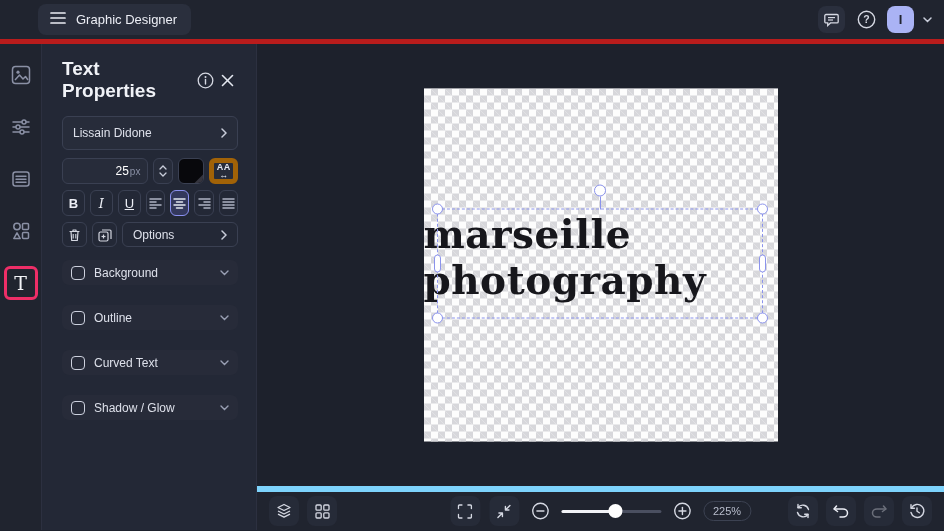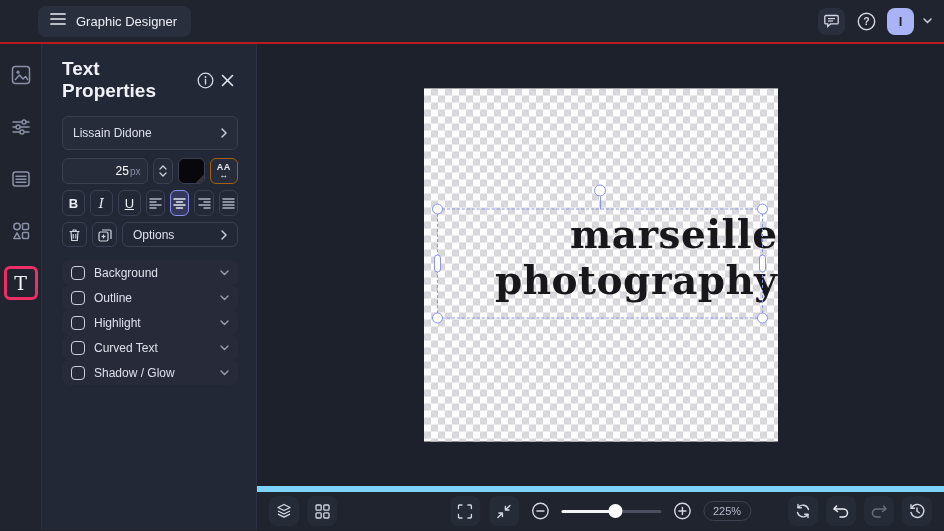--- a/index.html
+++ b/index.html
@@ -1,20 +1,20 @@
 <!DOCTYPE html>
 <html><head>
 <meta charset="utf-8">
 <style>
   * { margin:0; padding:0; box-sizing:border-box; }
   html,body { width:944px; height:531px; overflow:hidden; }
   body { font-family:"Liberation Sans", sans-serif; background:#1d212c; color:#e8eaf2; }
 
   
-  .topbar { height:44px; background:#20242f; border-bottom:2px solid #b91c1c;
+  .topbar { height:44px; background:#20242f; border-bottom:5px solid #b91c1c;
             display:flex; align-items:center; padding:0 12px; position:relative; }
   .app-chip { display:flex; align-items:center; gap:10px; background:#2a2f3d;
               border-radius:8px; height:31px; padding:0 14px 0 12px; margin-left:26px; cursor:pointer; }
   .app-chip span.title { font-size:13px; color:#eceef5; }
   .topbar-center { position:absolute; left:50%; transform:translateX(-50%);
                    display:flex; gap:14px; }
   .tb-btn { display:flex; align-items:center; gap:8px; background:#2a2f3d; border:none;
             color:#eceef5; font-size:13px; font-family:inherit; border-radius:8px;
             height:30px; padding:0 12px; cursor:pointer; }
   .topbar-right { margin-left:auto; display:flex; align-items:center; gap:9px; }
@@ -48,59 +48,59 @@
   .size-input { width:88px; height:26px; background:#272c3a; border:1px solid #3a4052; border-radius:6px;
                 display:flex; align-items:center; justify-content:flex-end; padding:0 7px; cursor:text; }
   .size-input .val { font-size:12px; color:#fff; }
   .size-input .unit { font-size:10px; color:#8a90a5; margin-left:1px; }
   .stepper { width:20px; height:26px; background:#272c3a; border:1px solid #3a4052; border-radius:6px;
              display:flex; flex-direction:column; align-items:center; justify-content:center; cursor:pointer; }
   .swatch { width:27px; height:26px; background:#08080c; border:1px solid #3a4052; border-radius:6px;
             cursor:pointer; position:relative; overflow:hidden; }
   .swatch::after { content:""; position:absolute; right:-6px; bottom:-6px; width:12px; height:12px;
                    background:#34343e; transform:rotate(45deg); }
-  .spacing-btn { width:29px; height:26px; background:#272c3a; border:1px solid #a16207; border-radius:6px;
+  .spacing-btn { width:29px; height:26px; background:#272c3a; border:5px solid #a16207; border-radius:6px;
                  display:flex; flex-direction:column; align-items:center; justify-content:center;
                  cursor:pointer; line-height:1; }
   .spacing-btn .aa { font-size:9px; font-weight:bold; color:#e4e7f0; letter-spacing:0.5px; }
   .spacing-btn .arr { font-size:9px; color:#e4e7f0; margin-top:-1px; }
 
   .style-btn { width:25px; height:26px; background:#232836; border:1px solid #3a4052; border-radius:6px;
                display:flex; align-items:center; justify-content:center; cursor:pointer;
                font-size:13px; color:#eceef5; }
   .style-btn.italic { font-family:"DejaVu Serif", serif; font-style:italic; }
   .style-btn.under { text-decoration:underline; }
   .align-btn { width:21px; height:26px; background:#232836; border:1px solid #3a4052; border-radius:6px;
                display:flex; align-items:center; justify-content:center; cursor:pointer; }
   .align-btn.selected { border:1px solid #8a90f0; background:#33385c; }
 
   .act-btn { width:25px; height:25px; background:#232836; border:1px solid #3a4052; border-radius:6px;
              display:flex; align-items:center; justify-content:center; cursor:pointer; }
   .options-btn { flex:1; height:25px; background:#232836; border:1px solid #3a4052; border-radius:6px;
                  display:flex; align-items:center; padding:0 10px; cursor:pointer; }
   .options-btn .lbl { font-size:12px; color:#dde0ea; flex:1; }
 
-  .toggles { margin-top:13px; display:flex; flex-direction:column; gap:0; }
+  .toggles { margin-top:13px; display:flex; flex-direction:column; gap:20px; }
   .toggle-row { height:25px; background:#272b39; border-radius:7px; display:flex; align-items:center;
                 padding:0 9px; cursor:pointer; }
   .toggle-row .cb { width:14px; height:14px; border:1.5px solid #cdd1de; border-radius:4px; margin-right:9px; }
   .toggle-row .lbl { font-size:12px; color:#dde0ea; flex:1; }
 
   
   .workspace { flex:1; display:flex; flex-direction:column; background:#1d212c; }
   .canvas-area { flex:1; position:relative; }
   .canvas { position:absolute; left:50%; top:50%; transform:translate(-50%,-50%);
             width:354px; height:353px; background:#fdfdfd;
             background-image:
               linear-gradient(45deg, #d7d7db 25%, transparent 25%, transparent 75%, #d7d7db 75%),
               linear-gradient(45deg, #d7d7db 25%, transparent 25%, transparent 75%, #d7d7db 75%);
             background-size:14px 14px; background-position:0 0, 7px 7px; }
-  .canvas-text { position:absolute; left:0; right:0; top:122px; text-align:right;
+  .canvas-text { position:absolute; left:0; right:0; top:122px; text-align:left;
                  font-family:"DejaVu Serif", serif; font-weight:bold; font-size:39px;
-                 line-height:46px; color:#17171c; letter-spacing:0.5px;padding-left:48px; }
+                 line-height:46px; color:#17171c; letter-spacing:0.5px; }
   .sel-box { position:absolute; left:13px; top:120px; width:326px; height:110px;
              border:1px dashed #8b93ec; cursor:move; }
   .handle { position:absolute; width:11px; height:11px; border-radius:50%;
             background:#fff; border:1.5px solid #8b93ec; }
   .h-tl { left:-6px; top:-6px; cursor:nwse-resize; }
   .h-tr { right:-6px; top:-6px; cursor:nesw-resize; }
   .h-bl { left:-6px; bottom:-6px; cursor:nesw-resize; }
   .h-br { right:-6px; bottom:-6px; cursor:nwse-resize; }
   .h-side { position:absolute; width:7px; height:18px; border-radius:4px;
             background:#fff; border:1.5px solid #8b93ec; top:50%; transform:translateY(-50%); }
@@ -347,27 +347,20 @@
       </div>
       <div class="toggle-row">
         <span class="cb"></span>
         <span class="lbl">Outline</span>
         <svg width="9" height="6" viewBox="0 0 9 6">
             <polyline points="1,1 4.5,4.5 8,1" fill="none" stroke="#9aa0b4" stroke-width="1.4" stroke-linecap="round"></polyline>
           </svg>
       </div>
       <div class="toggle-row">
         <span class="cb"></span>
-        <span class="lbl">Highlight</span>
-        <svg width="9" height="6" viewBox="0 0 9 6">
-            <polyline points="1,1 4.5,4.5 8,1" fill="none" stroke="#9aa0b4" stroke-width="1.4" stroke-linecap="round"></polyline>
-          </svg>
-      </div>
-      <div class="toggle-row">
-        <span class="cb"></span>
         <span class="lbl">Curved Text</span>
         <svg width="9" height="6" viewBox="0 0 9 6">
             <polyline points="1,1 4.5,4.5 8,1" fill="none" stroke="#9aa0b4" stroke-width="1.4" stroke-linecap="round"></polyline>
           </svg>
       </div>
       <div class="toggle-row">
         <span class="cb"></span>
         <span class="lbl">Shadow / Glow</span>
         <svg width="9" height="6" viewBox="0 0 9 6">
             <polyline points="1,1 4.5,4.5 8,1" fill="none" stroke="#9aa0b4" stroke-width="1.4" stroke-linecap="round"></polyline>

